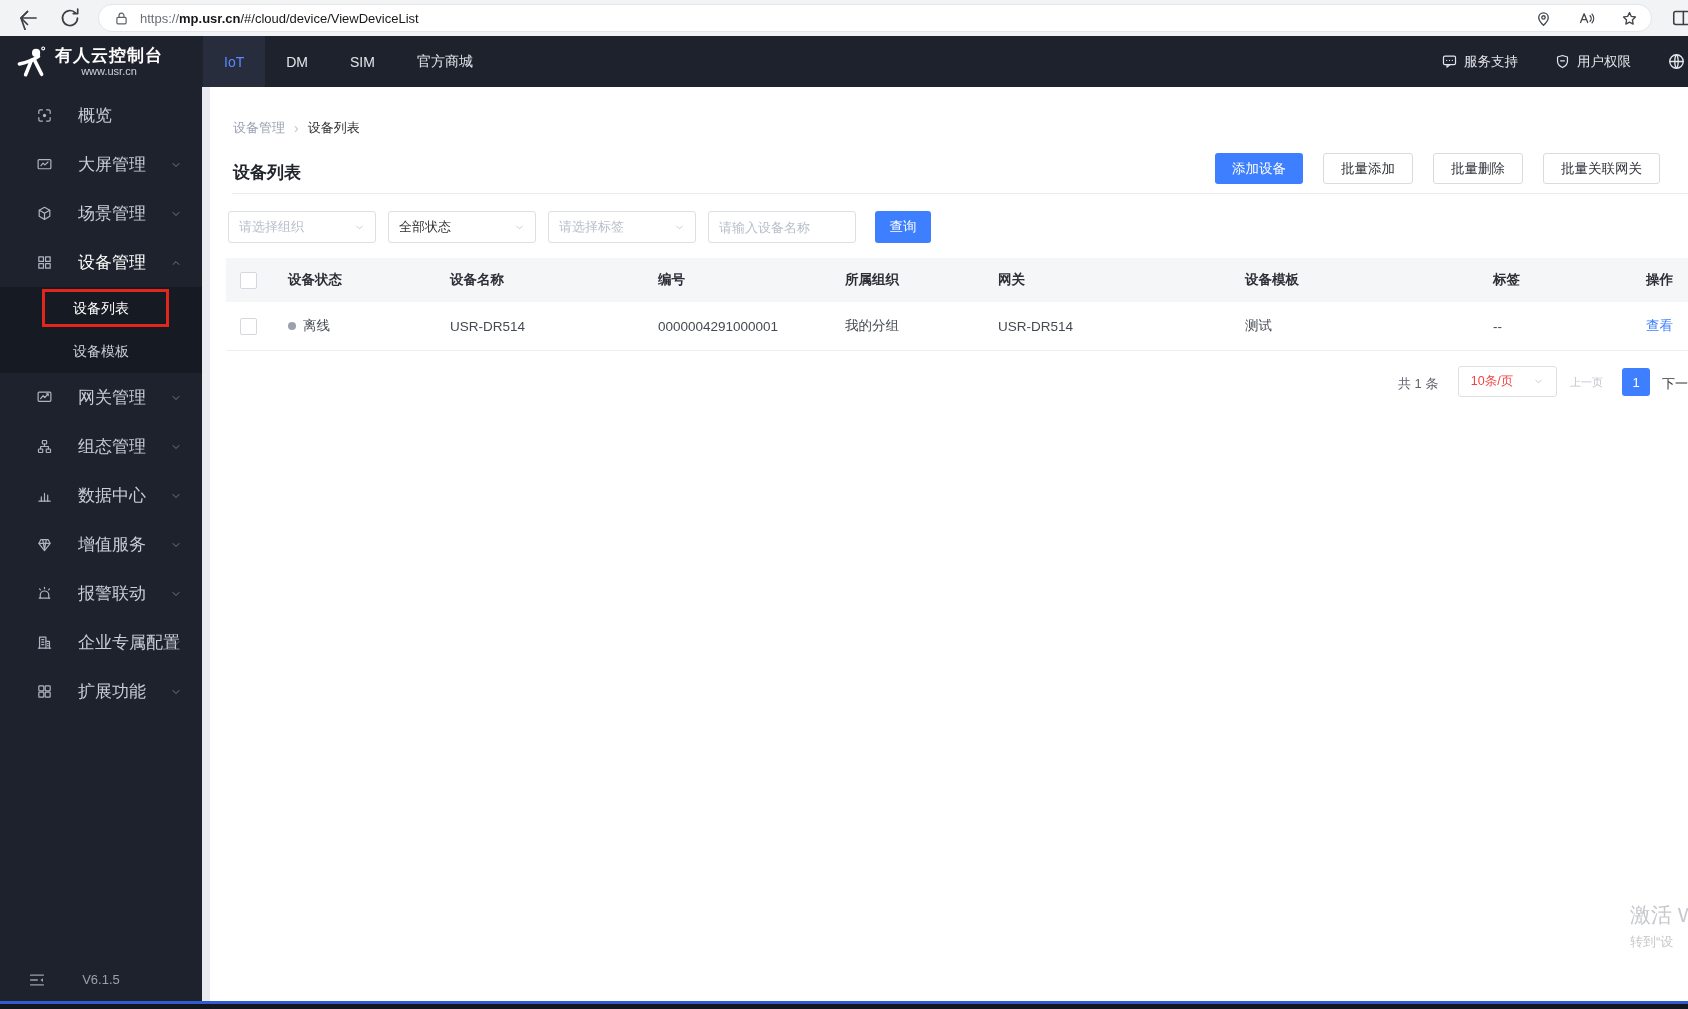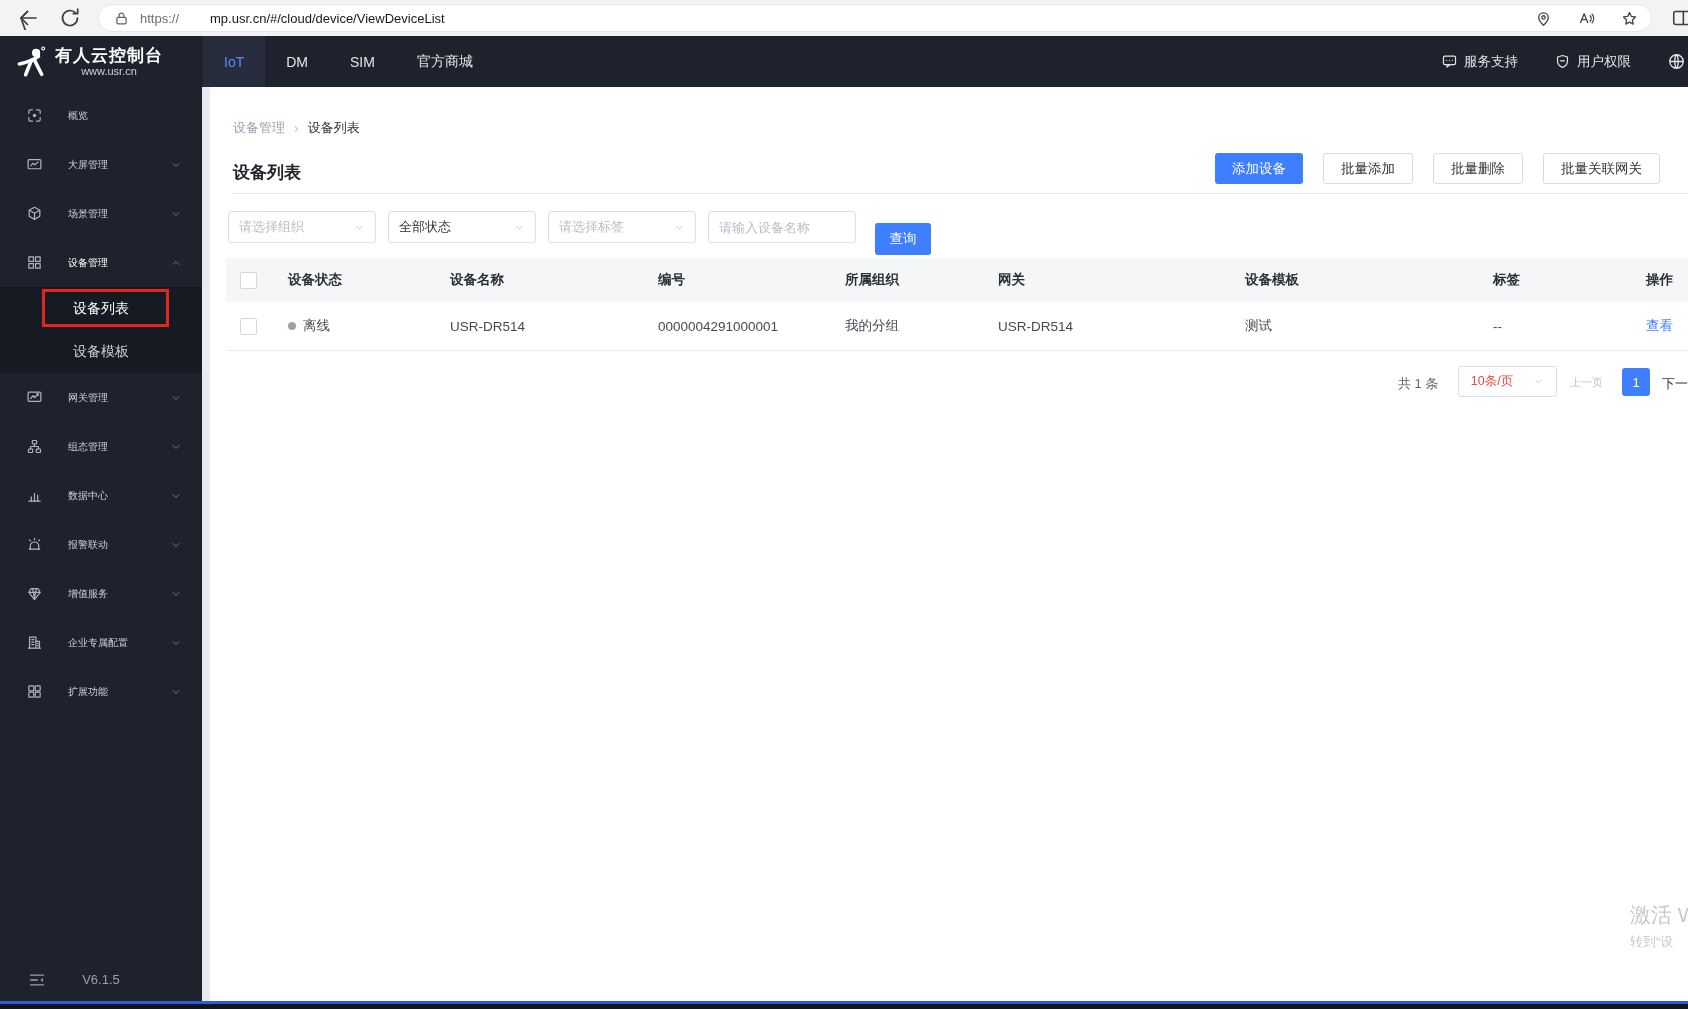--- a/index.html
+++ b/index.html
@@ -9,41 +9,41 @@
   .ic{stroke:currentColor;fill:none;stroke-width:1.7;stroke-linecap:round;stroke-linejoin:round;}
 
   
   .chrome{position:absolute;left:0;top:0;width:1688px;height:36px;background:#f1f3f4;color:#4a4d52;}
   .chrome-btn{position:absolute;top:6px;width:24px;height:24px;color:#3c4043;}
   .url-pill{position:absolute;left:98px;top:4px;width:1554px;height:28px;background:#fff;
             border:1px solid #e4e6e8;border-radius:14px;display:flex;align-items:center;box-sizing:border-box;}
   .lock{margin-left:14px;color:#5f6368;}
   .url-text{margin-left:10px;font-size:13px;white-space:nowrap;}
   .url-scheme{color:#6b6f76;}
-  .url-host{color:#17181a;font-weight:normal;margin-left:31px;}
+  .url-host{color:#17181a;font-weight:bold;}
   .url-path{color:#17181a;}
   .pill-icons{position:absolute;right:12px;top:4px;display:flex;gap:24px;color:#44474c;}
   .split-icon{position:absolute;left:1670px;top:7px;color:#3c4043;}
 
   
   .app-header{position:absolute;left:0;top:36px;width:1688px;height:51px;background:#1e222d;}
   .logo{position:absolute;left:14px;top:0;height:51px;display:flex;align-items:center;}
   .logo-txt{margin-left:7px;text-align:center;}
   .logo-title{font-size:17px;font-weight:bold;color:#fff;letter-spacing:1px;line-height:19px;}
   .logo-sub{font-size:11px;color:#cdd1da;line-height:13px;}
   .nav{position:absolute;left:203px;top:0;height:51px;display:flex;}
   .nav-item{height:51px;display:flex;align-items:center;padding:0 21px;font-size:14px;color:#e3e5ea;cursor:pointer;}
   .nav-item.active{background:#272d3c;color:#5c88ff;}
   .header-right{position:absolute;right:2px;top:0;height:51px;display:flex;align-items:center;gap:36px;color:#e3e5ea;font-size:13.5px;}
   .hr-item{display:flex;align-items:center;gap:6px;}
 
   
   .sidebar{position:absolute;left:0;top:87px;width:202px;height:914px;background:#1e222d;}
   .side-list{padding-top:4px;}
-  .side-item{height:49px;display:flex;align-items:center;padding-left:26px;position:relative;color:#c9cdd6;font-size:10px;cursor:pointer;}
+  .side-item{height:49px;display:flex;align-items:center;padding-left:36px;position:relative;color:#c9cdd6;font-size:17px;cursor:pointer;}
   .side-item .s-ico{color:#aeb4c1;}
   .side-item .s-label{margin-left:25px;}
   .side-item.expanded{color:#ffffff;}
   .chev{position:absolute;right:20px;color:#7f8694;}
   .chev.up{transform:rotate(180deg);}
   .side-sub{background:#161a23;}
   .side-sub-item{height:43px;display:flex;align-items:center;justify-content:center;font-size:14px;color:#c9cdd6;cursor:pointer;}
   .side-sub-item.active{color:#ffffff;}
   .red-box{position:absolute;left:42px;top:202px;width:127px;height:38px;border:3px solid #e2261c;box-sizing:border-box;pointer-events:none;}
   .side-version{position:absolute;left:0;bottom:10px;width:100%;height:22px;color:#9aa0ad;}
@@ -67,21 +67,21 @@
 
   
   .filter{position:absolute;top:124px;height:32px;border:1px solid #dcdfe6;border-radius:3px;background:#fff;
           display:flex;align-items:center;padding:0 10px;font-size:13px;box-sizing:border-box;cursor:pointer;}
   .filter .ph{color:#b8bec9;}
   .filter .val{color:#303133;}
   .filter .f-chev{margin-left:auto;color:#b8bec9;}
   .filter-input{position:absolute;left:498px;top:124px;width:148px;height:32px;border:1px solid #dcdfe6;border-radius:3px;
                 padding:0 10px;font-size:13px;color:#303133;box-sizing:border-box;outline:none;font-family:inherit;}
   .filter-input::placeholder{color:#b8bec9;}
-  .search-btn{position:absolute;left:665px;top:136px;width:56px;height:32px;background:#3d7fff;color:#fff;border:none;
+  .search-btn{position:absolute;left:665px;top:124px;width:56px;height:32px;background:#3d7fff;color:#fff;border:none;
               border-radius:3px;font-size:13.5px;cursor:pointer;font-family:inherit;}
 
   
   .table{position:absolute;left:16px;top:171px;width:1532px;}
   .t-grid{display:grid;grid-template-columns:54px 162px 208px 187px 153px 247px 248px 153px 120px;align-items:center;}
   .t-head{height:44px;background:#f5f6f8;font-size:13.5px;font-weight:bold;color:#2b2f36;}
   .t-row{height:48px;border-bottom:1px solid #ebeef5;font-size:13.5px;color:#454a52;}
   .t-cell{padding-left:8px;display:flex;align-items:center;}
   .t-check{padding-left:14px;}
   .checkbox{width:15px;height:15px;border:1px solid #d4d8de;border-radius:2px;background:#fff;cursor:pointer;}
@@ -305,40 +305,40 @@
         <span class="s-label">数据中心</span>
         <span class="chev">
             <svg class="ic" width="12" height="12" viewBox="0 0 24 24">
               <path d="M6 9l6 6 6-6"></path>
             </svg>
           </span>
       </div>
       <div class="side-item">
         <span class="s-ico">
             <svg class="ic" width="17" height="17" viewBox="0 0 24 24">
+              <path d="M12 20.5L4 10.5 7 5h10l3 5.5z"></path>
+              <path d="M4.5 10.5h15M9.5 5.5L12 19l2.5-13.5"></path>
+            </svg>
+          </span>
+        <span class="s-label">增值服务</span>
+        <span class="chev">
+            <svg class="ic" width="12" height="12" viewBox="0 0 24 24">
+              <path d="M6 9l6 6 6-6"></path>
+            </svg>
+          </span>
+      </div>
+      <div class="side-item">
+        <span class="s-ico">
+            <svg class="ic" width="17" height="17" viewBox="0 0 24 24">
               <path d="M6 18.5v-4a6 6 0 0 1 12 0v4"></path>
               <path d="M4.5 18.5h15"></path>
               <path d="M12 5.2V3.2M6.3 6.8L4.9 5.4M17.7 6.8l1.4-1.4"></path>
             </svg>
           </span>
         <span class="s-label">报警联动</span>
-        <span class="chev">
-            <svg class="ic" width="12" height="12" viewBox="0 0 24 24">
-              <path d="M6 9l6 6 6-6"></path>
-            </svg>
-          </span>
-      </div>
-      <div class="side-item">
-        <span class="s-ico">
-            <svg class="ic" width="17" height="17" viewBox="0 0 24 24">
-              <path d="M12 20.5L4 10.5 7 5h10l3 5.5z"></path>
-              <path d="M4.5 10.5h15M9.5 5.5L12 19l2.5-13.5"></path>
-            </svg>
-          </span>
-        <span class="s-label">增值服务</span>
         <span class="chev">
             <svg class="ic" width="12" height="12" viewBox="0 0 24 24">
               <path d="M6 9l6 6 6-6"></path>
             </svg>
           </span>
       </div>
       <div class="side-item">
         <span class="s-ico">
             <svg class="ic" width="17" height="17" viewBox="0 0 24 24">
               <path d="M5 20V4.5h9V20"></path>

